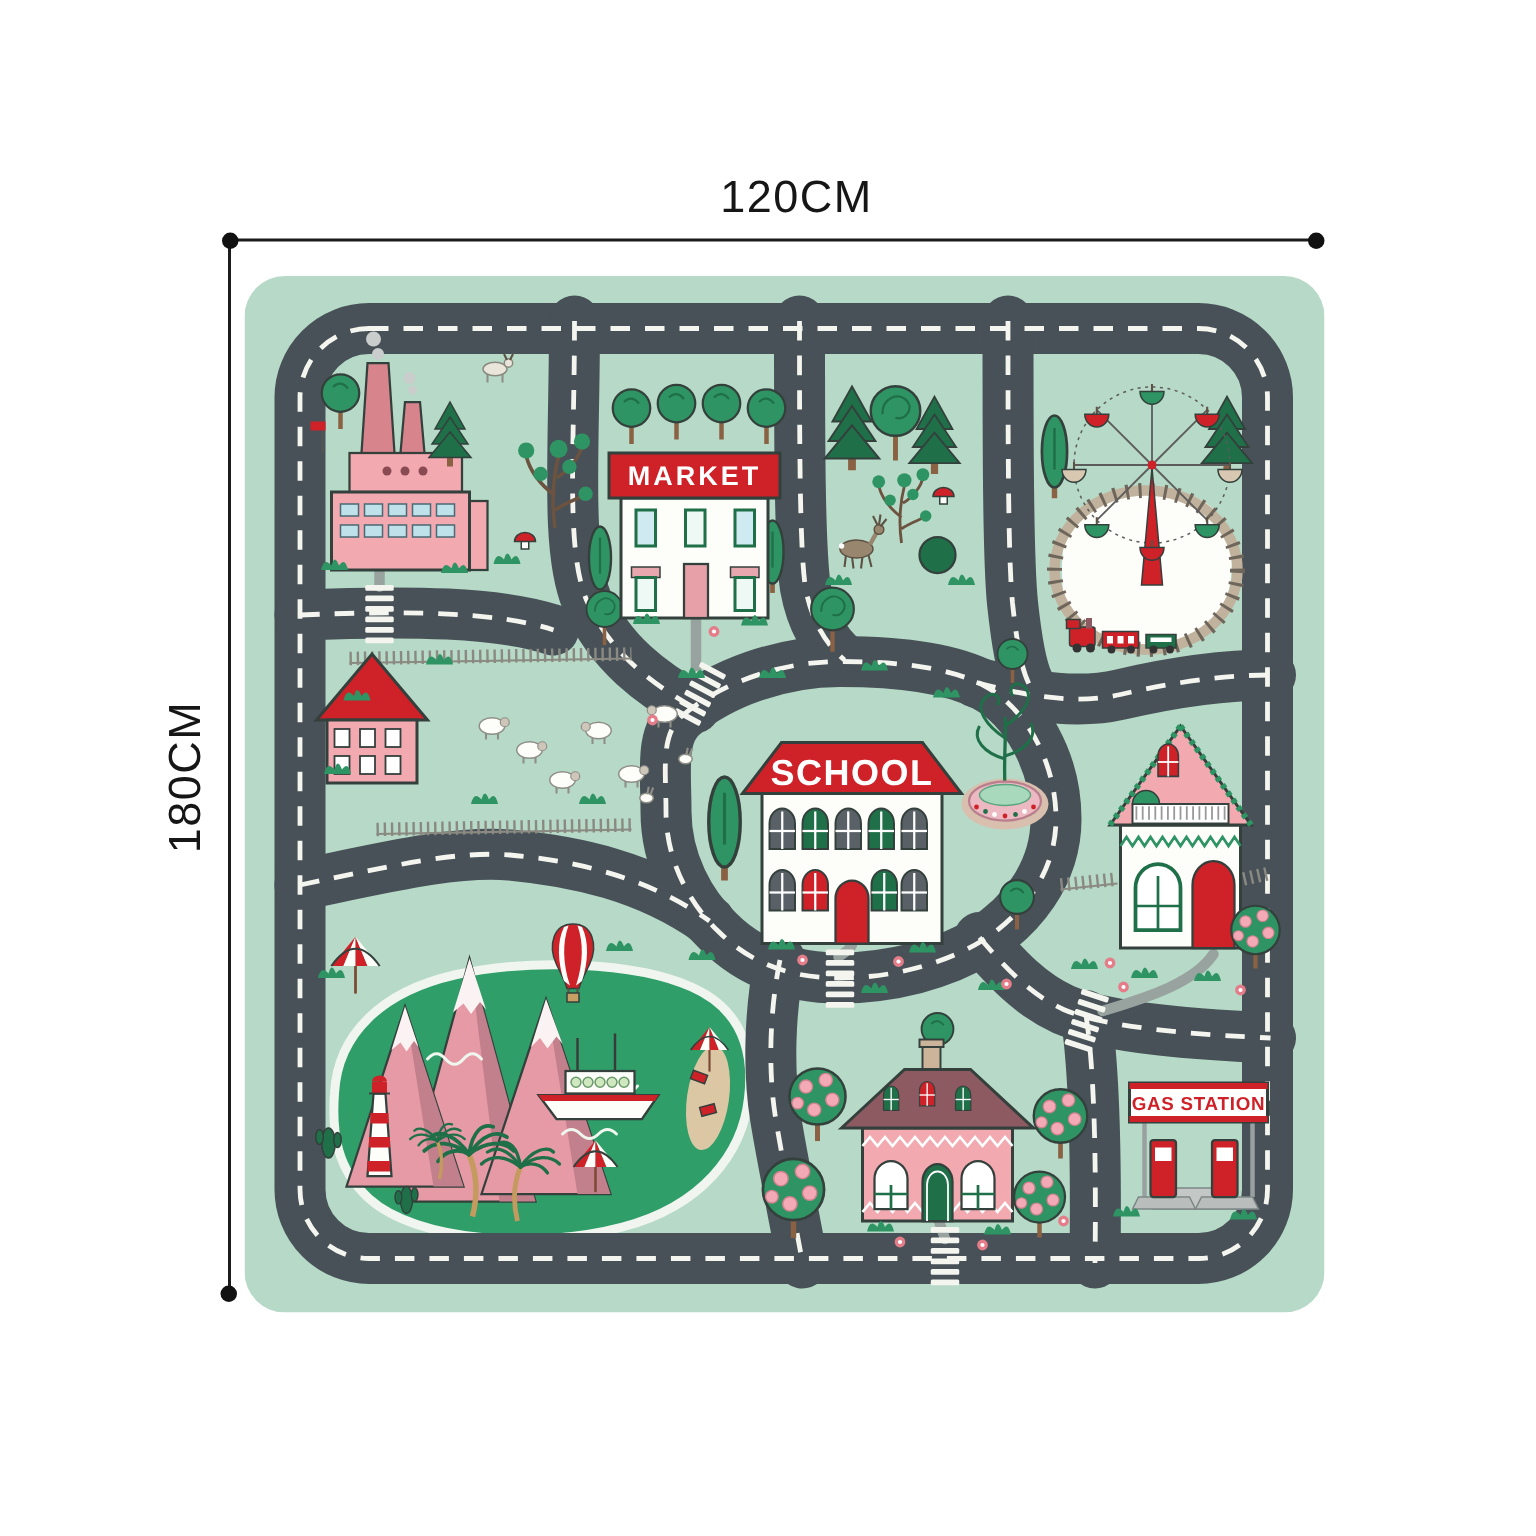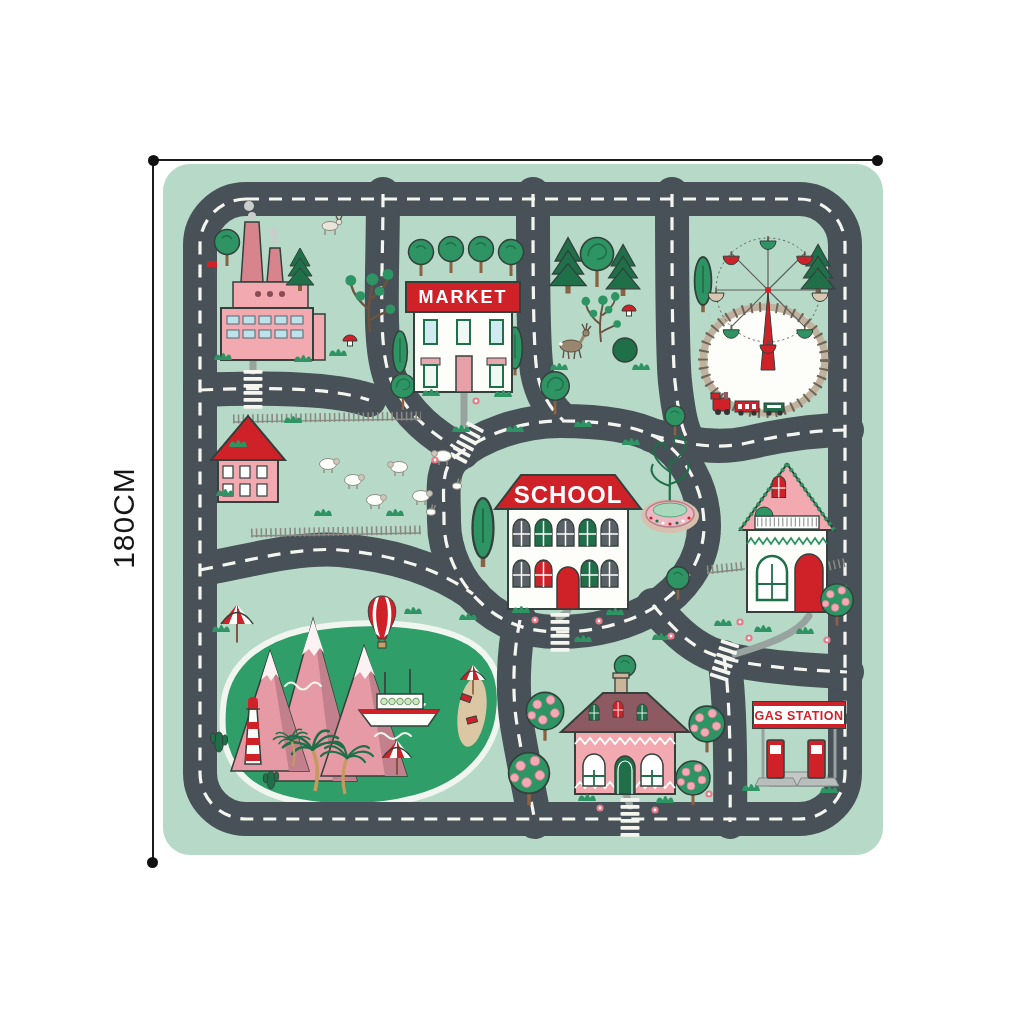--- a/index.html
+++ b/index.html
@@ -9,21 +9,21 @@
     --c-path:#98a39f; --c-windowblue:#bfe2ea; --c-tan:#cbb49a; --c-trunk:#8a6243;
     --c-sand:#dcc7a5; --c-mtn:#e59aa5; --c-mtnshade:#c2808c; --c-deer:#98866f;
     --c-apple:#f3aab6; --c-flower:#e47d89; --c-basin:#ecb9c2; --c-water:#a9d9bd;
   }
   html,body{margin:0;padding:0;background:#fff;font-family:"Liberation Sans",sans-serif;}
   .stage{position:relative;width:1024px;height:1024px;background:#fff;overflow:hidden;}
   .dim-line{position:absolute;background:#1c1c1c;}
   .dim-dot{position:absolute;width:11px;height:11px;border-radius:50%;background:#111;}
   .dim-label{position:absolute;color:#161616;font-size:30px;font-weight:500;letter-spacing:1px;text-align:center;}
   .dim-label.vert{transform:rotate(-90deg);}
-  .mat{position:absolute;left:163px;top:164px;width:720px;height:691px;}
+  .mat{position:absolute;left:163px;top:184px;width:720px;height:691px;}
   .mat svg{display:block;width:100%;height:100%;}
   
   .rd{stroke:var(--c-road);stroke-width:34;fill:none;stroke-linecap:round;}
   .rdj{stroke:var(--c-road);stroke-width:34;fill:none;}
   .dl{stroke:var(--c-dash);stroke-width:3.2;fill:none;stroke-dasharray:13 10;}
   .wk{stroke:var(--c-path);stroke-width:7;fill:none;stroke-linecap:round;}
   
   .f-red{fill:var(--c-red)} .f-white{fill:var(--c-white)} .f-green{fill:var(--c-green)}
   .f-gdark{fill:var(--c-greendark)} .f-pink{fill:var(--c-pink)} .f-pinkdark{fill:var(--c-pinkdark)}
   .f-mauve{fill:var(--c-mauve)} .f-sand{fill:var(--c-sand)}
@@ -65,20 +65,21 @@
   .mull-g{stroke:var(--c-greendark);stroke-width:1.8}
   .sign-text{fill:#fff;font:bold 18px "Liberation Sans",sans-serif;text-anchor:middle;letter-spacing:2px}
   .school-text{fill:#fff;font:bold 24px "Liberation Sans",sans-serif;text-anchor:middle;letter-spacing:1px}
   .gas-text{fill:var(--c-red);font:bold 12.5px "Liberation Sans",sans-serif;text-anchor:middle;letter-spacing:.5px}
 </style>
 </head>
 <body style="background: rgb(255, 255, 255);">
 
 <div class="stage">
 
+  <div class="dim-label" style="left:431px;top:115px;width:200px;">120CM</div>
   <div class="dim-line" style="left:155px;top:159px;width:722px;height:2px;"></div>
   <div class="dim-label vert" style="left:23px;top:502px;width:200px;height:32px;">180CM</div>
   <div class="dim-line" style="left:152px;top:160px;width:2px;height:702px;"></div>
   <div class="dim-dot" style="left:148px;top:155px;"></div>
   <div class="dim-dot" style="left:872px;top:155px;"></div>
   <div class="dim-dot" style="left:147px;top:857px;"></div>
 
   <div class="mat">
   <svg viewBox="0 0 720 691">
     <defs>

